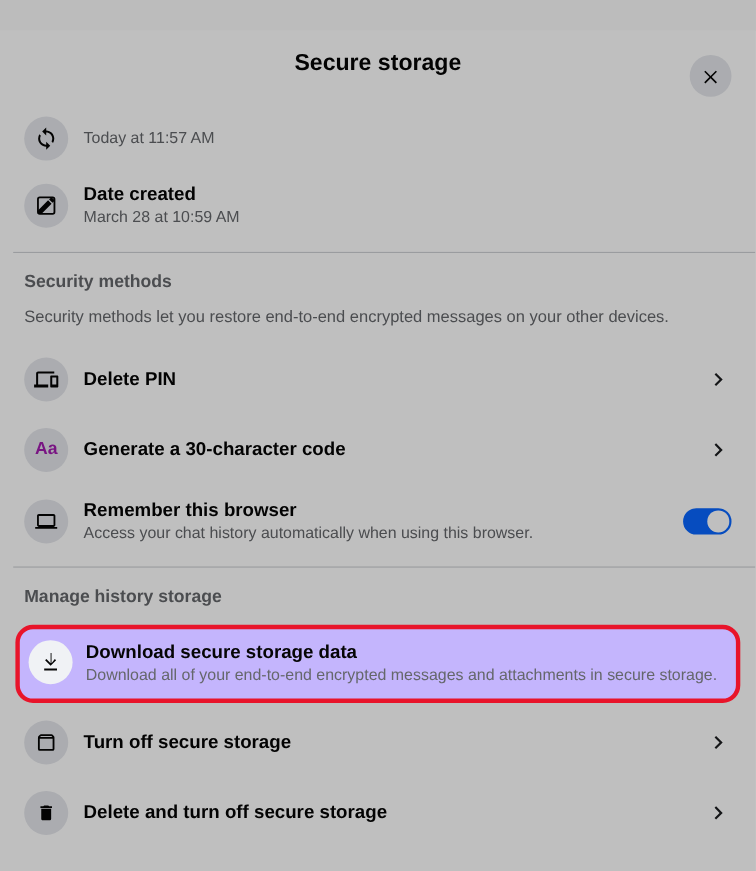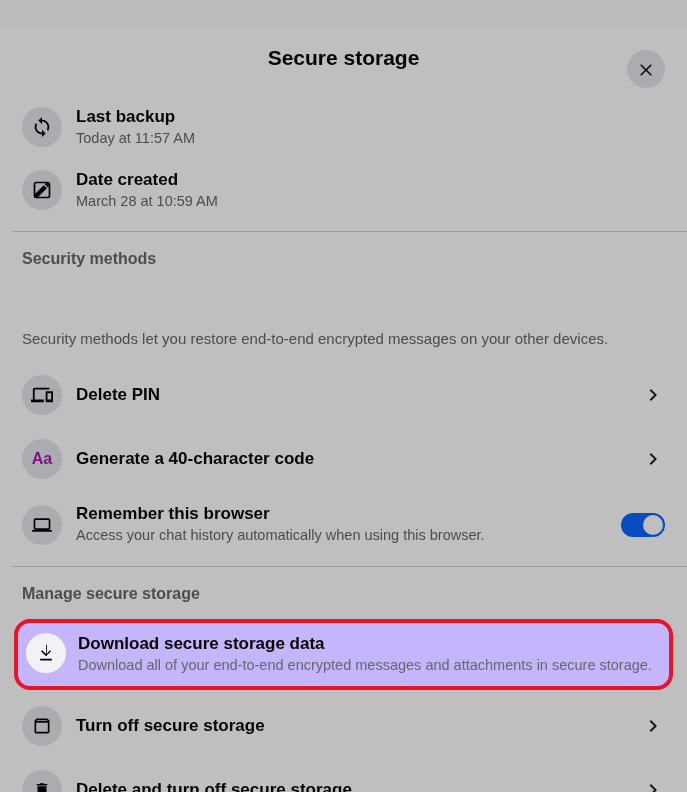--- a/index.html
+++ b/index.html
@@ -94,21 +94,20 @@
     .divider {
       height: 1px;
       background: #ced0d4;
       margin: 12px 0 0 12px;
     }
     .section-desc {
       font-size: 15px;
       color: #65676b;
       padding: 0 22px 18px 22px;
       line-height: 1.4;
-      margin-top: 48px;
     }
     .toggle {
       width: 44px;
       height: 24px;
       border-radius: 12px;
       background: #0866ff;
       position: relative;
       flex-shrink: 0;
     }
     .toggle-knob {
@@ -154,21 +153,20 @@
   </div>
 
 
   <div class="row row-plain">
     <div class="icon-circle">
       <svg width="22" height="22" viewBox="0 0 24 24">
           <path d="M12 4V1L8 5l4 4V6c3.31 0 6 2.69 6 6 0 1.01-.25 1.97-.7 2.8l1.46 1.46A7.93 7.93 0 0 0 20 12c0-4.42-3.58-8-8-8zm0 14c-3.31 0-6-2.69-6-6 0-1.01.25-1.97.7-2.8L5.24 7.74A7.93 7.93 0 0 0 4 12c0 4.42 3.58 8 8 8v3l4-4-4-4v3z" fill="#050505"></path>
         </svg>
     </div>
     <div class="row-body">
-      <div class="row-title">Last backup</div>
       <div class="row-sub">Today at 11:57 AM</div>
     </div>
   </div>
 
   <div class="sm-gap"></div>
 
   <div class="row row-plain">
     <div class="icon-circle">
       <svg width="20" height="20" viewBox="0 0 24 24">
           <path d="M3 17.25V21h3.75L17.81 9.94l-3.75-3.75L3 17.25zM20.71 7.04a1 1 0 0 0 0-1.41l-2.34-2.34a1 1 0 0 0-1.41 0l-1.83 1.83 3.75 3.75 1.83-1.83z" fill="#050505"></path>
@@ -204,21 +202,21 @@
   </div>
 
   <div class="sm-gap"></div>
   <div class="sm-gap"></div>
 
   <div class="row">
     <div class="icon-circle">
       <span style="font-weight:700;font-size:16px;color:#a21caf;">Aa</span>
     </div>
     <div class="row-body">
-      <div class="row-title">Generate a 40-character code</div>
+      <div class="row-title">Generate a 30-character code</div>
     </div>
     <span class="chevron">
       <svg width="24" height="24" viewBox="0 0 24 24">
           <path d="M8.59 16.59 13.17 12 8.59 7.41 10 6l6 6-6 6z" fill="#1c1e21"></path>
         </svg>
     </span>
   </div>
 
   <div class="sm-gap"></div>
   <div class="sm-gap"></div>
@@ -233,21 +231,21 @@
       <div class="row-title">Remember this browser</div>
       <div class="row-sub">Access your chat history automatically when using this browser.</div>
     </div>
     <div class="toggle">
       <div class="toggle-knob"></div>
     </div>
   </div>
 
   <div class="divider"></div>
 
-  <div class="section-heading" style="padding-top:18px;">Manage secure storage</div>
+  <div class="section-heading" style="padding-top:18px;">Manage history storage</div>
 
   <div class="highlighted-wrap">
     <div class="highlighted">
       <div class="icon-circle">
         <svg width="20" height="20" viewBox="0 0 24 24">
             <path d="M19 19H5v2h14v-2zM12 2 12 13.17l-4.59-4.58L6 10l6 6 6-6-1.41-1.41L13 13.17 13 2h-1z" fill="#050505"></path>
           </svg>
       </div>
       <div class="row-body">
         <div class="row-title">Download secure storage data</div>

